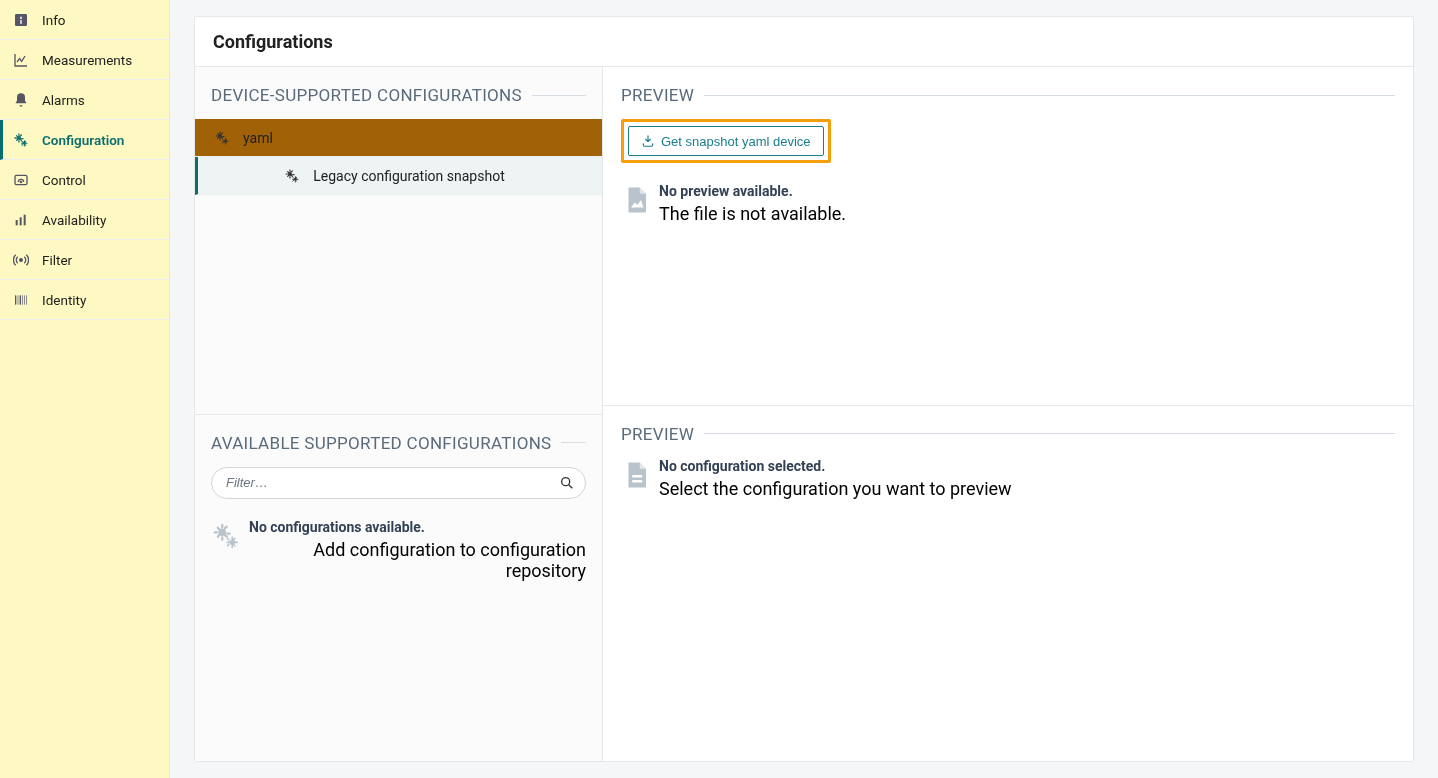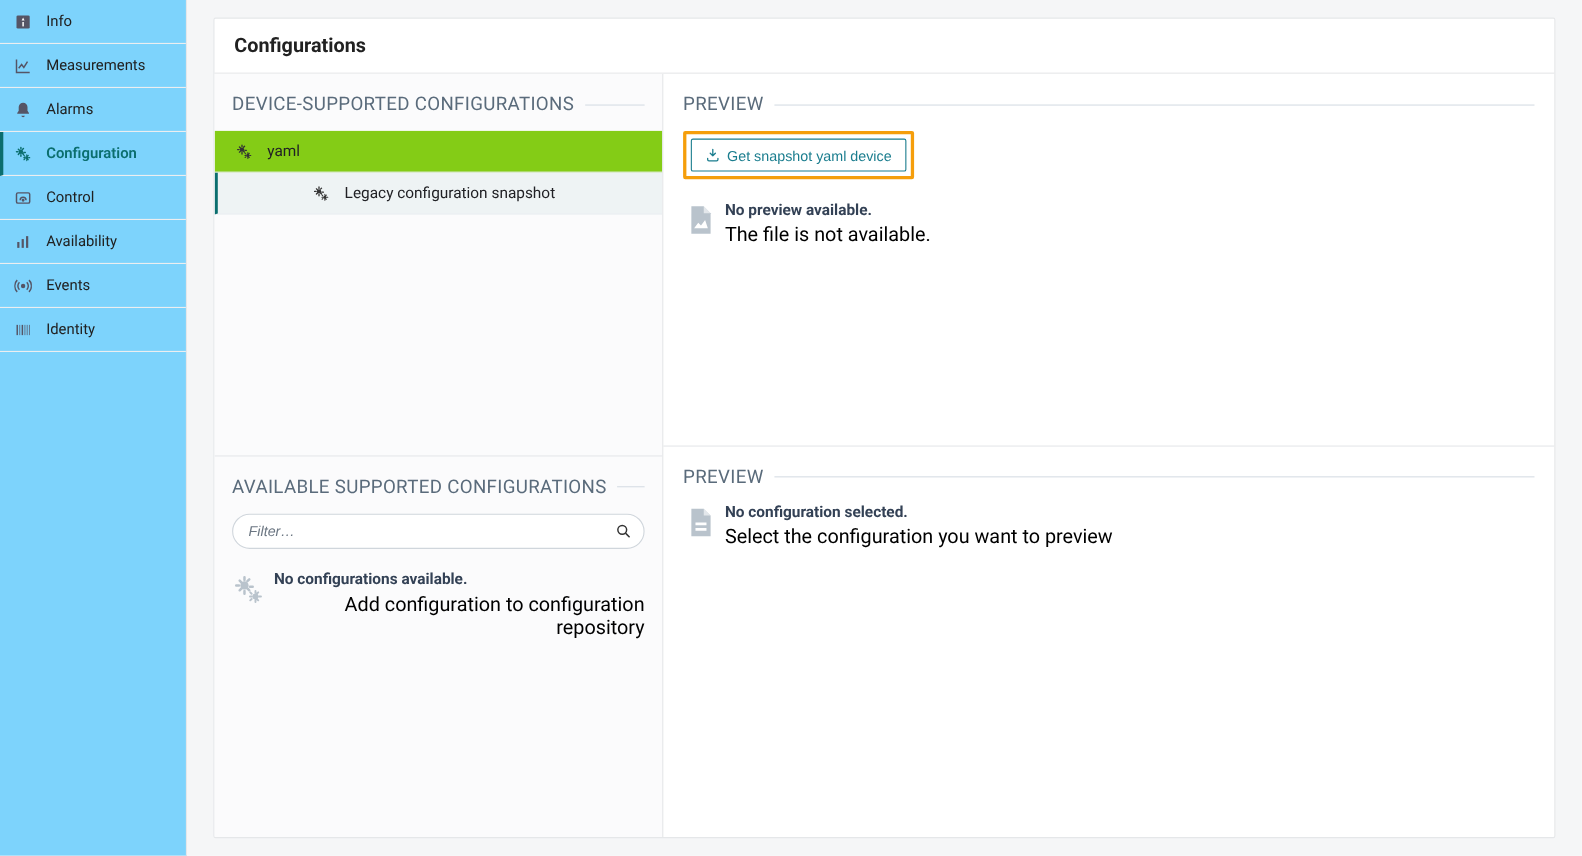--- a/index.html
+++ b/index.html
@@ -7,21 +7,21 @@
   body {
     font-family: -apple-system, BlinkMacSystemFont, "Segoe UI", Roboto, Helvetica, Arial, sans-serif;
     font-size: 14px;
     color: #212121;
     background: #f5f6f7;
     display: flex;
   }
   
   .sidebar {
     width: 170px;
-    background: #7dd3fc;
+    background: #fef9c3;
     border-right: 1px solid #e5e7e9;
     flex-shrink: 0;
   }
   .side-item {
     display: flex;
     align-items: center;
     height: 40px;
     padding: 0 12px;
     border-bottom: 1px solid #eceef0;
     color: #212121;
@@ -116,21 +116,21 @@
   .config-list { margin: 0 -16px; }
   .config-item {
     display: flex;
     align-items: center;
     height: 38px;
     padding: 0 16px;
     border-bottom: 1px solid #eceff2;
     cursor: pointer;
     font-size: 14px;
     color: #212125;
-    background: #84cc16;
+    background: #a16207;
   }
   .config-item .row-icon {
     width: 22px;
     display: inline-flex;
     align-items: center;
     justify-content: center;
     margin-right: 10px;
     color: #333;
   }
   .config-item.selected {
@@ -302,21 +302,21 @@
     </span>
     <span>Availability</span>
   </div>
   <div class="side-item">
     <span class="side-icon">
       <svg width="16" height="16" viewBox="0 0 24 24" fill="none" stroke="currentColor" stroke-width="2">
           <circle cx="12" cy="12" r="2" fill="currentColor"></circle>
           <path d="M7 7a7 7 0 0 0 0 10M17 7a7 7 0 0 1 0 10M4 4a11 11 0 0 0 0 16M20 4a11 11 0 0 1 0 16"></path>
         </svg>
     </span>
-    <span>Events</span>
+    <span>Filter</span>
   </div>
   <div class="side-item">
     <span class="side-icon">
       <svg width="16" height="16" viewBox="0 0 24 24" fill="currentColor">
           <rect x="3" y="5" width="2" height="14"></rect>
           <rect x="7" y="5" width="1" height="14"></rect>
           <rect x="10" y="5" width="2" height="14"></rect>
           <rect x="14" y="5" width="1" height="14"></rect>
           <rect x="17" y="5" width="1" height="14"></rect>
           <rect x="20" y="5" width="1" height="14"></rect>

